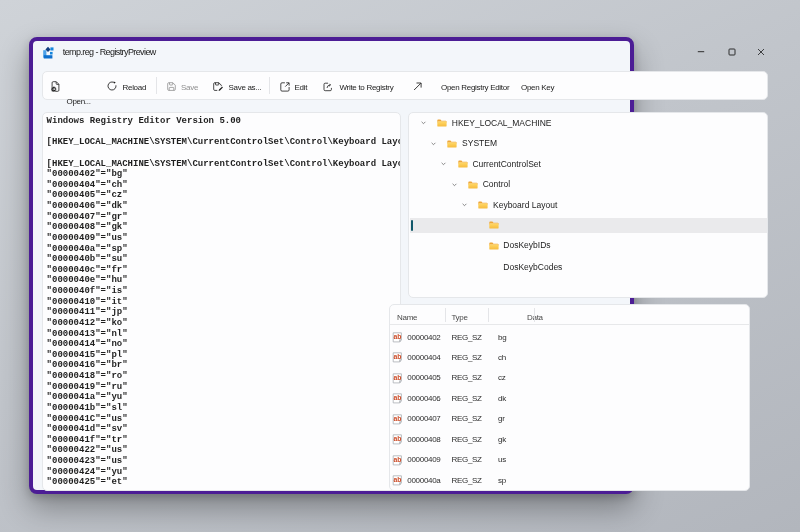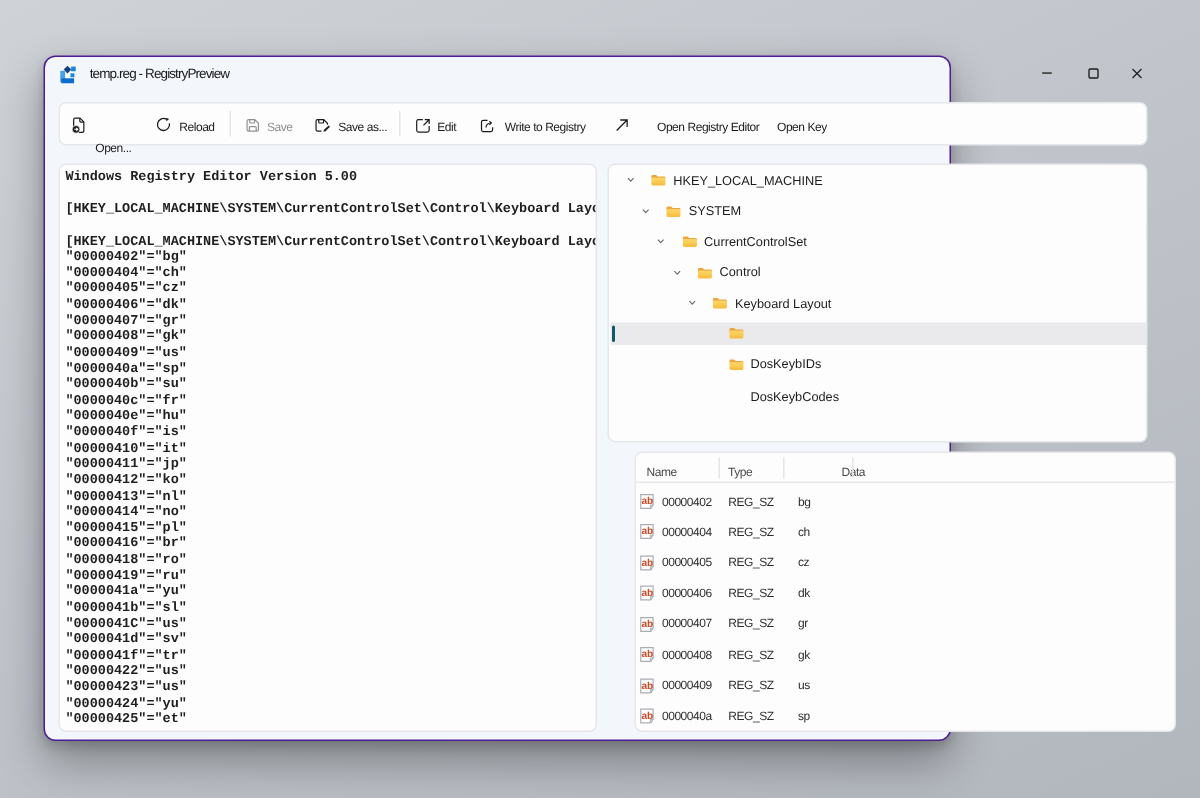--- a/index.html
+++ b/index.html
@@ -1,19 +1,19 @@
 <!DOCTYPE html>
 <html><head>
 <meta charset="utf-8">
 <style>
   html,body{margin:0;padding:0;width:800px;height:532px;overflow:hidden}
   body{background:linear-gradient(155deg,#cfd3d8 0%,#c1c5cb 45%,#b2b6bd 100%);
        font-family:"Liberation Sans",sans-serif;position:relative;}
   .win{position:absolute;left:29px;top:37px;width:605px;height:457px;
-       background:#f3f6fa;border-radius:8px;border:1px solid #4c1d95;
+       background:#f3f6fa;border-radius:8px;border:4px solid #4c1d95;
        box-shadow:0 14px 30px rgba(0,0,0,.32),0 3px 8px rgba(0,0,0,.18);
        box-sizing:border-box;padding-left:47px;}
   .t{position:absolute;font-size:8px;letter-spacing:-0.3px;line-height:10px;color:#1b1b1b;white-space:nowrap;}
   .card{position:absolute;background:#fdfdfe;border:1px solid #e5e7ea;border-radius:5px;box-sizing:border-box;}
   .sep{position:absolute;width:1px;background:#e4e5e8;}
   svg{position:absolute;overflow:visible;}
   pre.ed{position:absolute;left:3.6px;top:3.5px;margin:0;
       font-family:"Liberation Mono",monospace;font-size:9px;line-height:10.62px;
       font-weight:700;color:#1f1f1f;letter-spacing:0;}
 </style>
@@ -192,21 +192,21 @@
       </svg>
       <div class="t" style="left:94.8px;top:107.45px;color:#1c1c1c;font-size:8.5px;letter-spacing:0;margin-top:42px;">DosKeybCodes</div>
       <svg width="10" height="8" style="left:80px;top:129.27px" viewBox="0 0 10 8">
         <path d="M0.3 1.5 Q0.3 0.6 1.2 0.6 H3.4 L4.5 1.7 H8.7 Q9.6 1.7 9.6 2.6 V3.4 H0.3 Z" fill="#eda63a"></path>
         <path d="M0.55 2.5 H9.35 V2.9 H0.55 Z" fill="#ffe9a9"></path>
         <rect x="0.3" y="2.7" width="9.3" height="4.9" rx="0.9" fill="url(#fgrad)"></rect>
       </svg>
       <div class="t" style="left:94.8px;top:127.87px;color:#1c1c1c;font-size:8.5px;letter-spacing:0;">DosKeybIDs</div>
     </div>
 
-  <div class="card" style="left:393px;top:262.5px;width:360.5px;height:187px;overflow:hidden;" id="grid">
+  <div class="card" style="left:356px;top:262.5px;width:360.5px;height:187px;overflow:hidden;" id="grid">
       <div class="t" style="left:7px;top:8px;color:#4a4a4a;">Name</div>
       <div class="t" style="left:61.4px;top:8px;color:#4a4a4a;">Type</div>
       <div class="t" style="left:108px;top:8px;color:#4a4a4a;margin-left:29px;">Data</div>
       <div style="position:absolute;left:0px;top:19.5px;width:359px;height:1px;background:#e7e8ea;"></div>
       <div class="sep" style="left:54.6px;top:3px;height:14px;"></div>
       <div class="sep" style="left:97.5px;top:3px;height:14px;"></div>
       <div class="sep" style="left:144.2px;top:3px;height:14px;"></div>
       <svg width="11" height="11" style="left:2px;top:27.499999999999996px" viewBox="0 0 11 11">
         <path d="M1.2 0.8 H9.4 V7.6 L7.8 9.9 H1.2 Z" fill="#fff" stroke="#a9adb2" stroke-width="0.8"></path>
         <path d="M9.4 7.6 L7.4 7.8 L7.8 9.9 Z" fill="#d9dcdf" stroke="#a9adb2" stroke-width="0.6"></path>

